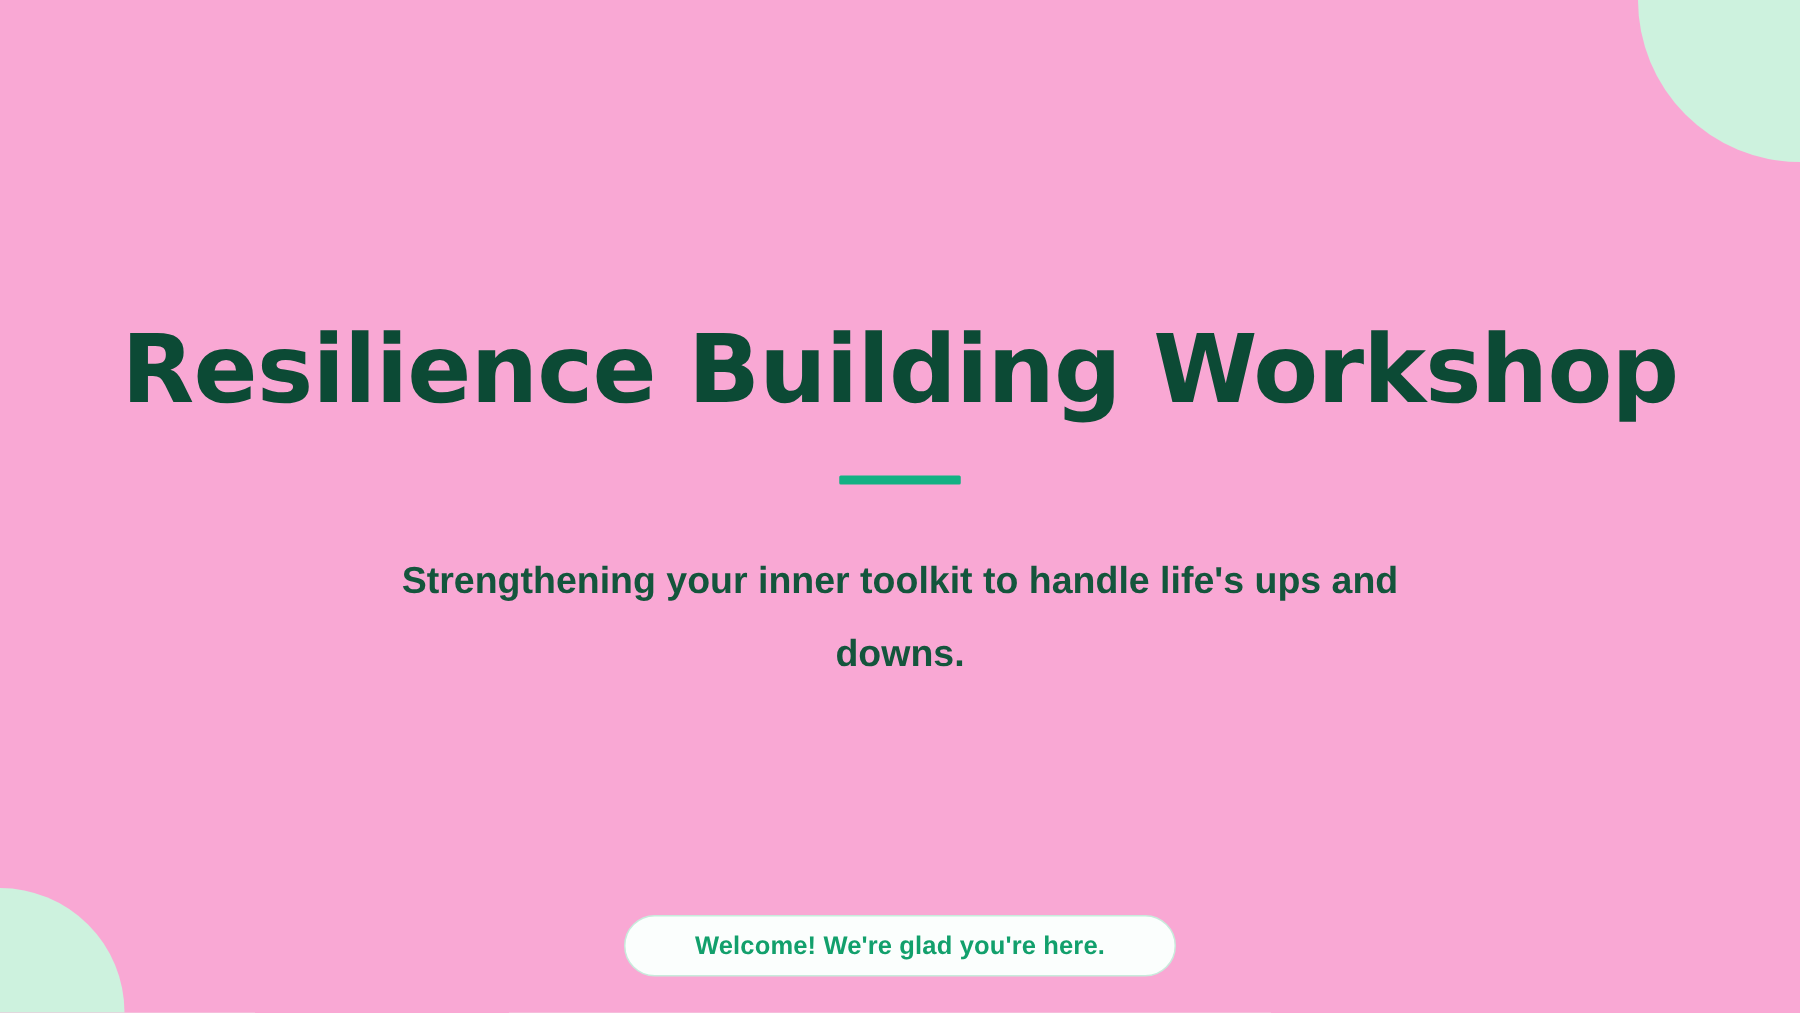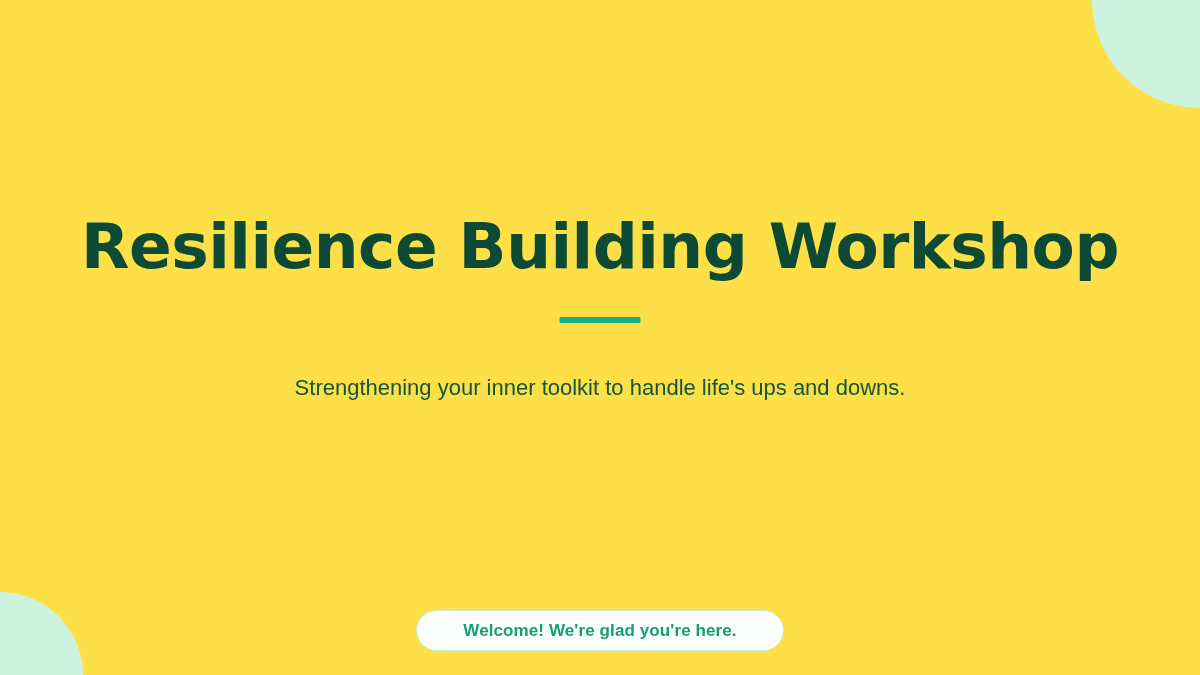--- a/index.html
+++ b/index.html
@@ -11,21 +11,21 @@
     height: 675px;
     overflow: hidden;
     font-family: "Liberation Sans", sans-serif;
     background: #edfbf3;
   }
 
   #slide {
     position: relative;
     width: 1200px;
     height: 675px;
-    background: #fde047;
+    background: #f9a8d4;
     overflow: hidden;
   }
 
   
   .blob {
     position: absolute;
     border-radius: 50%;
     background: #cdf2de;
     pointer-events: none;
   }
@@ -85,22 +85,22 @@
 
   .subtitle {
     margin: 0;
     position: absolute;
     top: 363px;
     left: 50%;
     transform: translateX(-50%);
     width: 740px;
     text-align: center;
     font-family: "Liberation Sans", sans-serif;
-    font-size: 22px;
-    font-weight: 400;
+    font-size: 25px;
+    font-weight: 700;
     line-height: 49px;
     color: #14553c;
   }
 
   .badge {
     position: absolute;
     top: 610px;
     left: 50%;
     transform: translateX(-50%);
     box-sizing: border-box;

